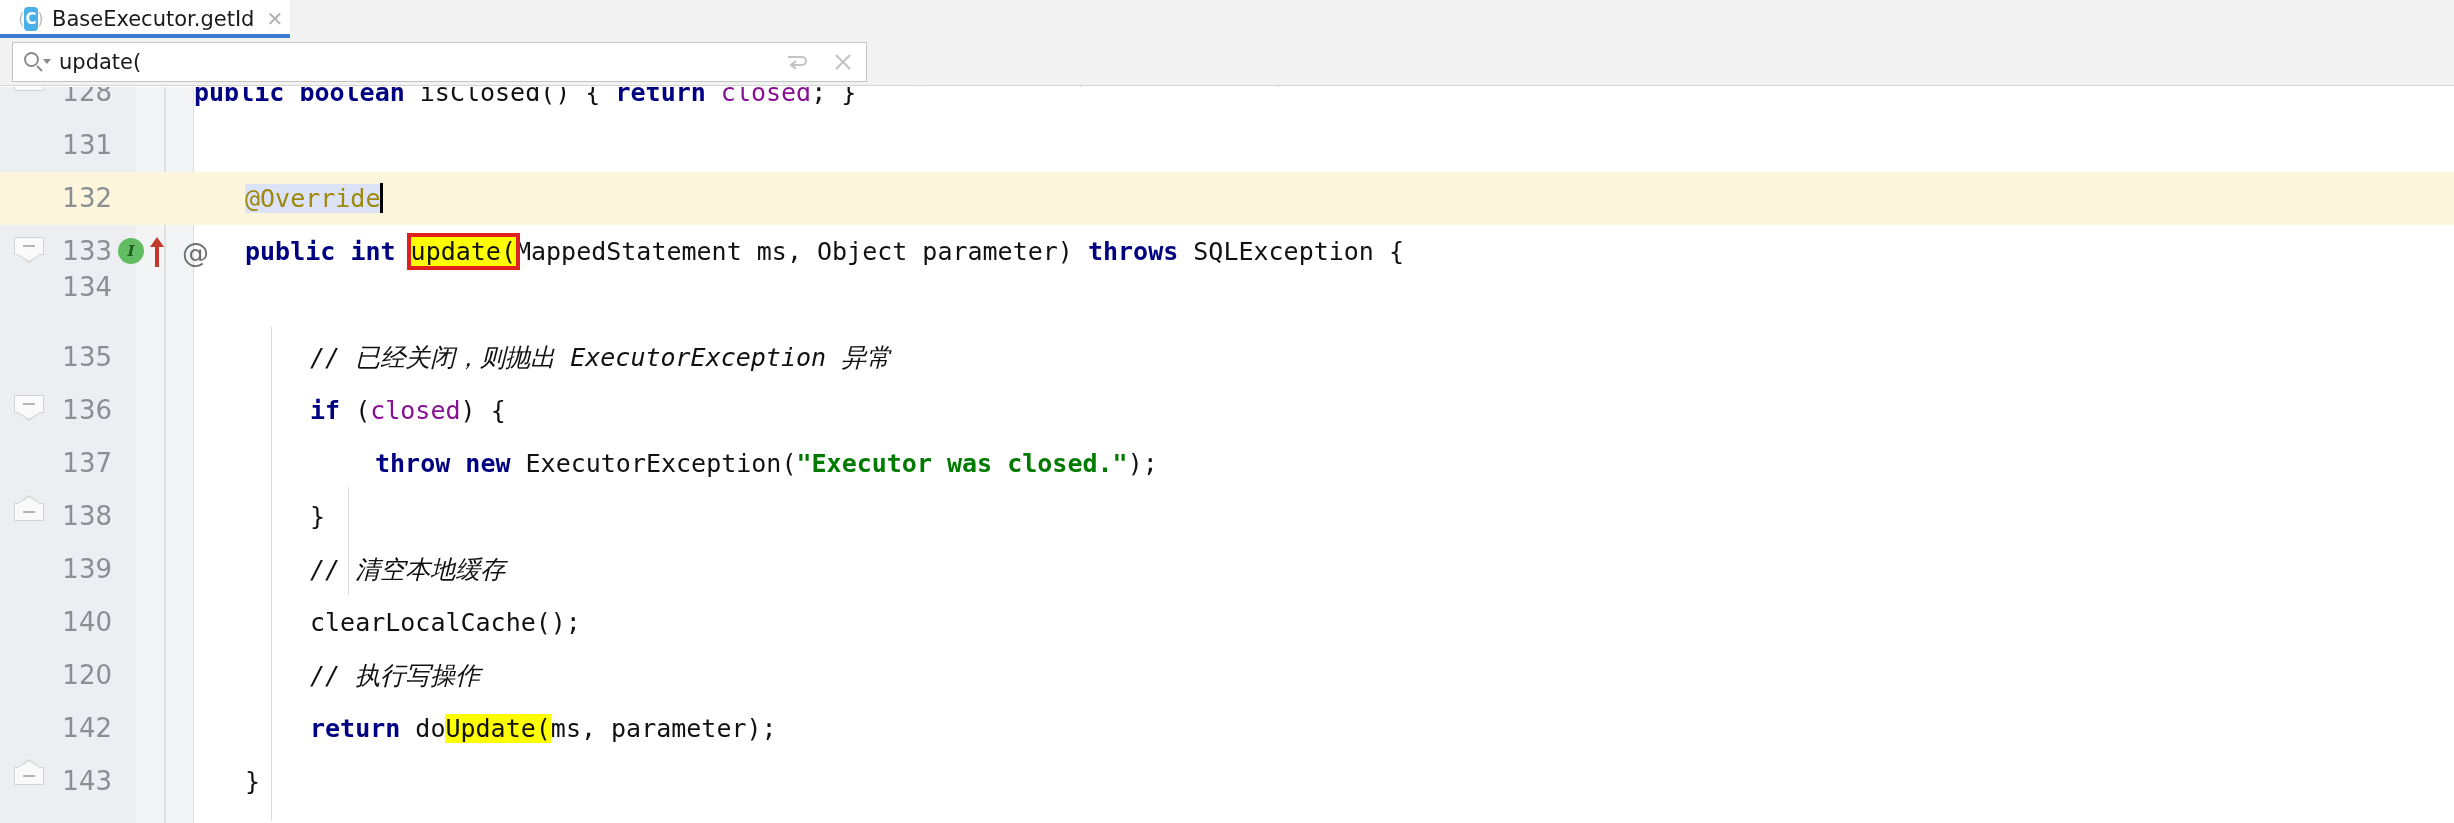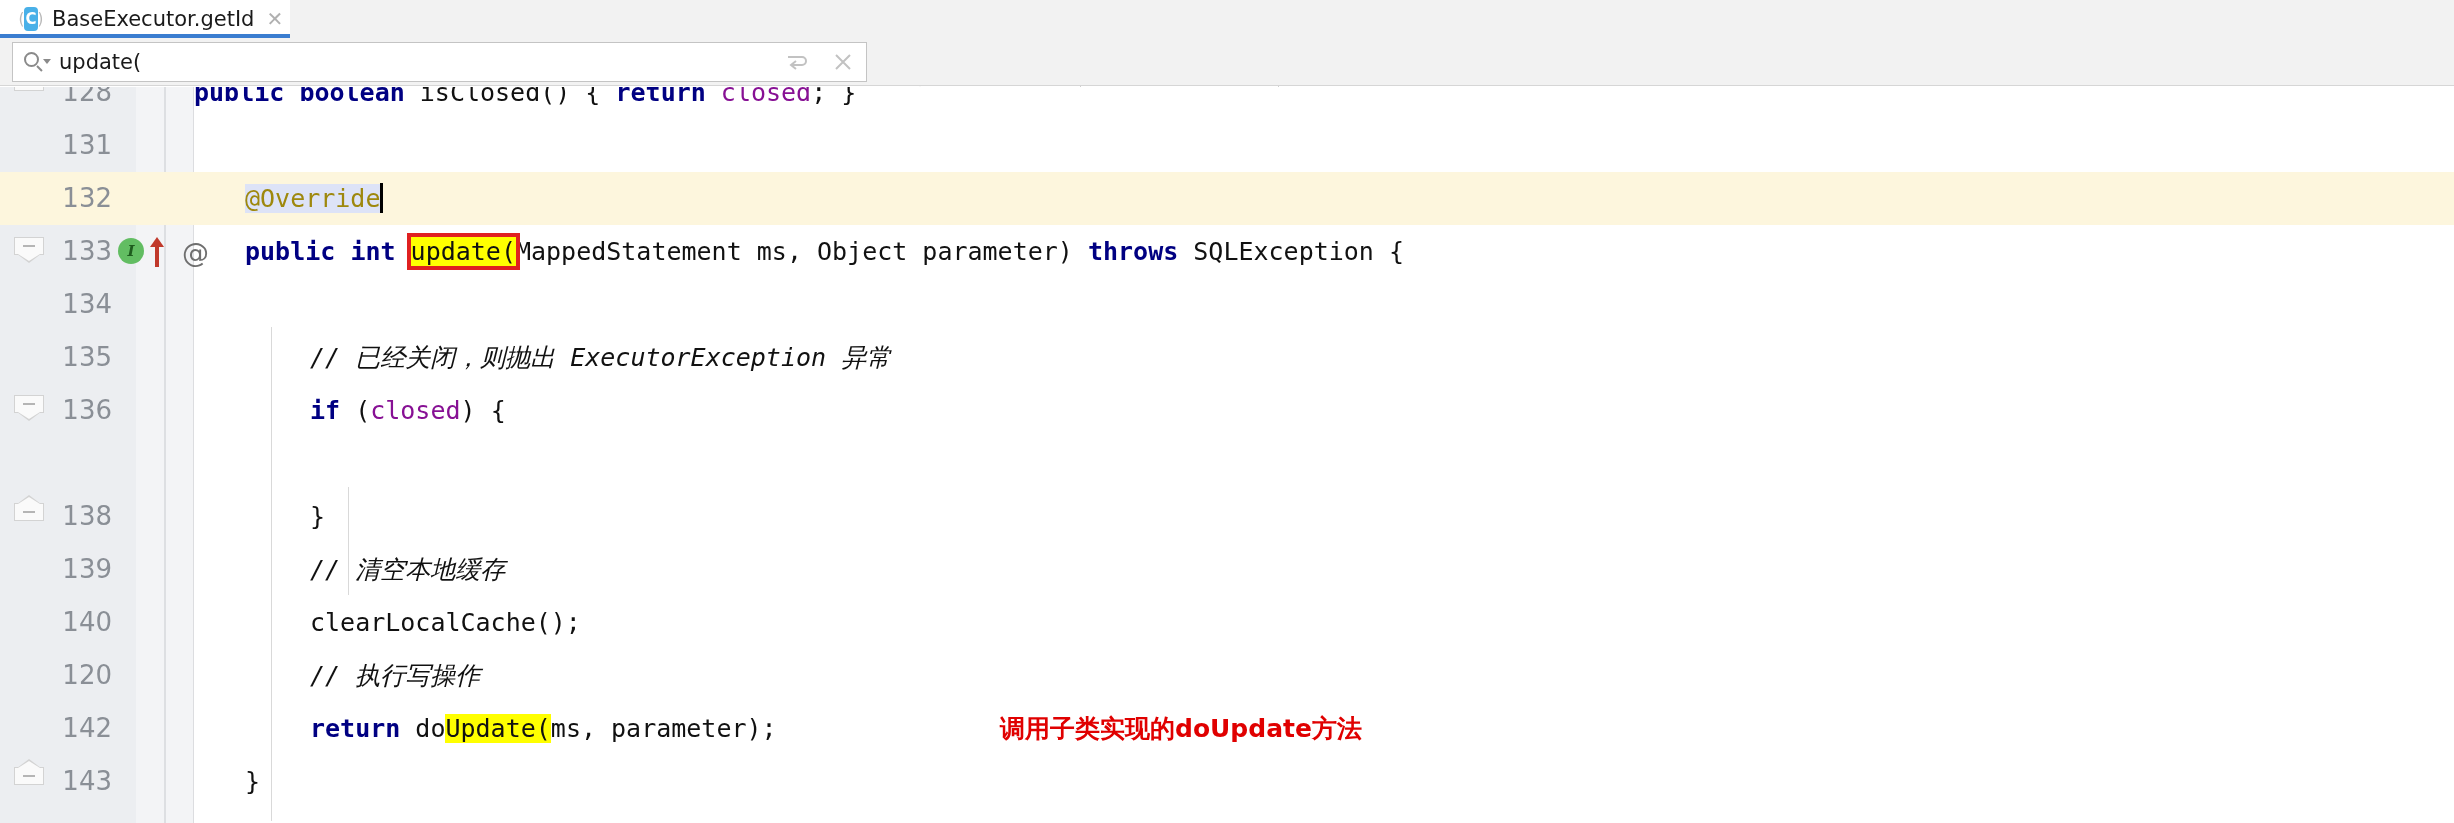--- a/index.html
+++ b/index.html
@@ -460,34 +460,38 @@
       <span class="g-impl" style="left:118px; top:13px;">I</span>
       <span class="g-arrow" style="left:148px; top:12px;">
         <span class="head"></span>
         <span class="shaft"></span>
       </span>
       <span class="g-at" style="left:182px; top:14px;">@</span>
 
       <span class="code" style="left:245px;"><span class="kw">public</span> <span class="kw">int</span> <span class="hit-current">update(</span><span>MappedStatement ms, Object parameter)</span> <span class="kw">throws</span> <span>SQLException {</span></span>
     </div>
 
-    <div class="row" style="top:191px;">
+    <div class="row" style="top:174px;">
       <span class="lnum">134</span>
     </div>
 
     <div class="row" style="top:244px;">
       <span class="lnum">135</span>
       <span class="code cmt" style="left:310px;">// 已经关闭，则抛出 ExecutorException 异常</span>
     </div>
 
     <div class="row" style="top:297px;">
       <span class="lnum">136</span>
       <span class="code" style="left:310px;"><span class="kw">if</span><span> (</span><span class="fld">closed</span><span>) {</span></span>
     </div>
 
+    <div class="row" style="top:350px;">
+      <span class="lnum">137</span>
+      <span class="code" style="left:375px;"><span class="kw">throw</span> <span class="kw">new</span> <span>ExecutorException(</span><span class="str">"Executor was closed."</span><span>);</span></span>
+    </div>
 
     <div class="row" style="top:403px;">
       <span class="lnum">138</span>
       <span class="code" style="left:310px;">}</span>
     </div>
 
     <div class="row" style="top:456px;">
       <span class="lnum">139</span>
       <span class="code cmt" style="left:310px;">// 清空本地缓存</span>
     </div>
@@ -536,15 +540,14 @@
     <span class="cap"></span>
     <span class="cap-in"></span>
   </div>
   <div class="fold up" style="top:680px;">
     <span class="body"></span>
     <span class="minus"></span>
     <span class="cap"></span>
     <span class="cap-in"></span>
   </div>
 
-  <div id="redNote" style="left:1000px; top:615px; line-height:53px;">调用子类实现的doUpdate方法</div>
 
 </div>
 
 </body></html>

